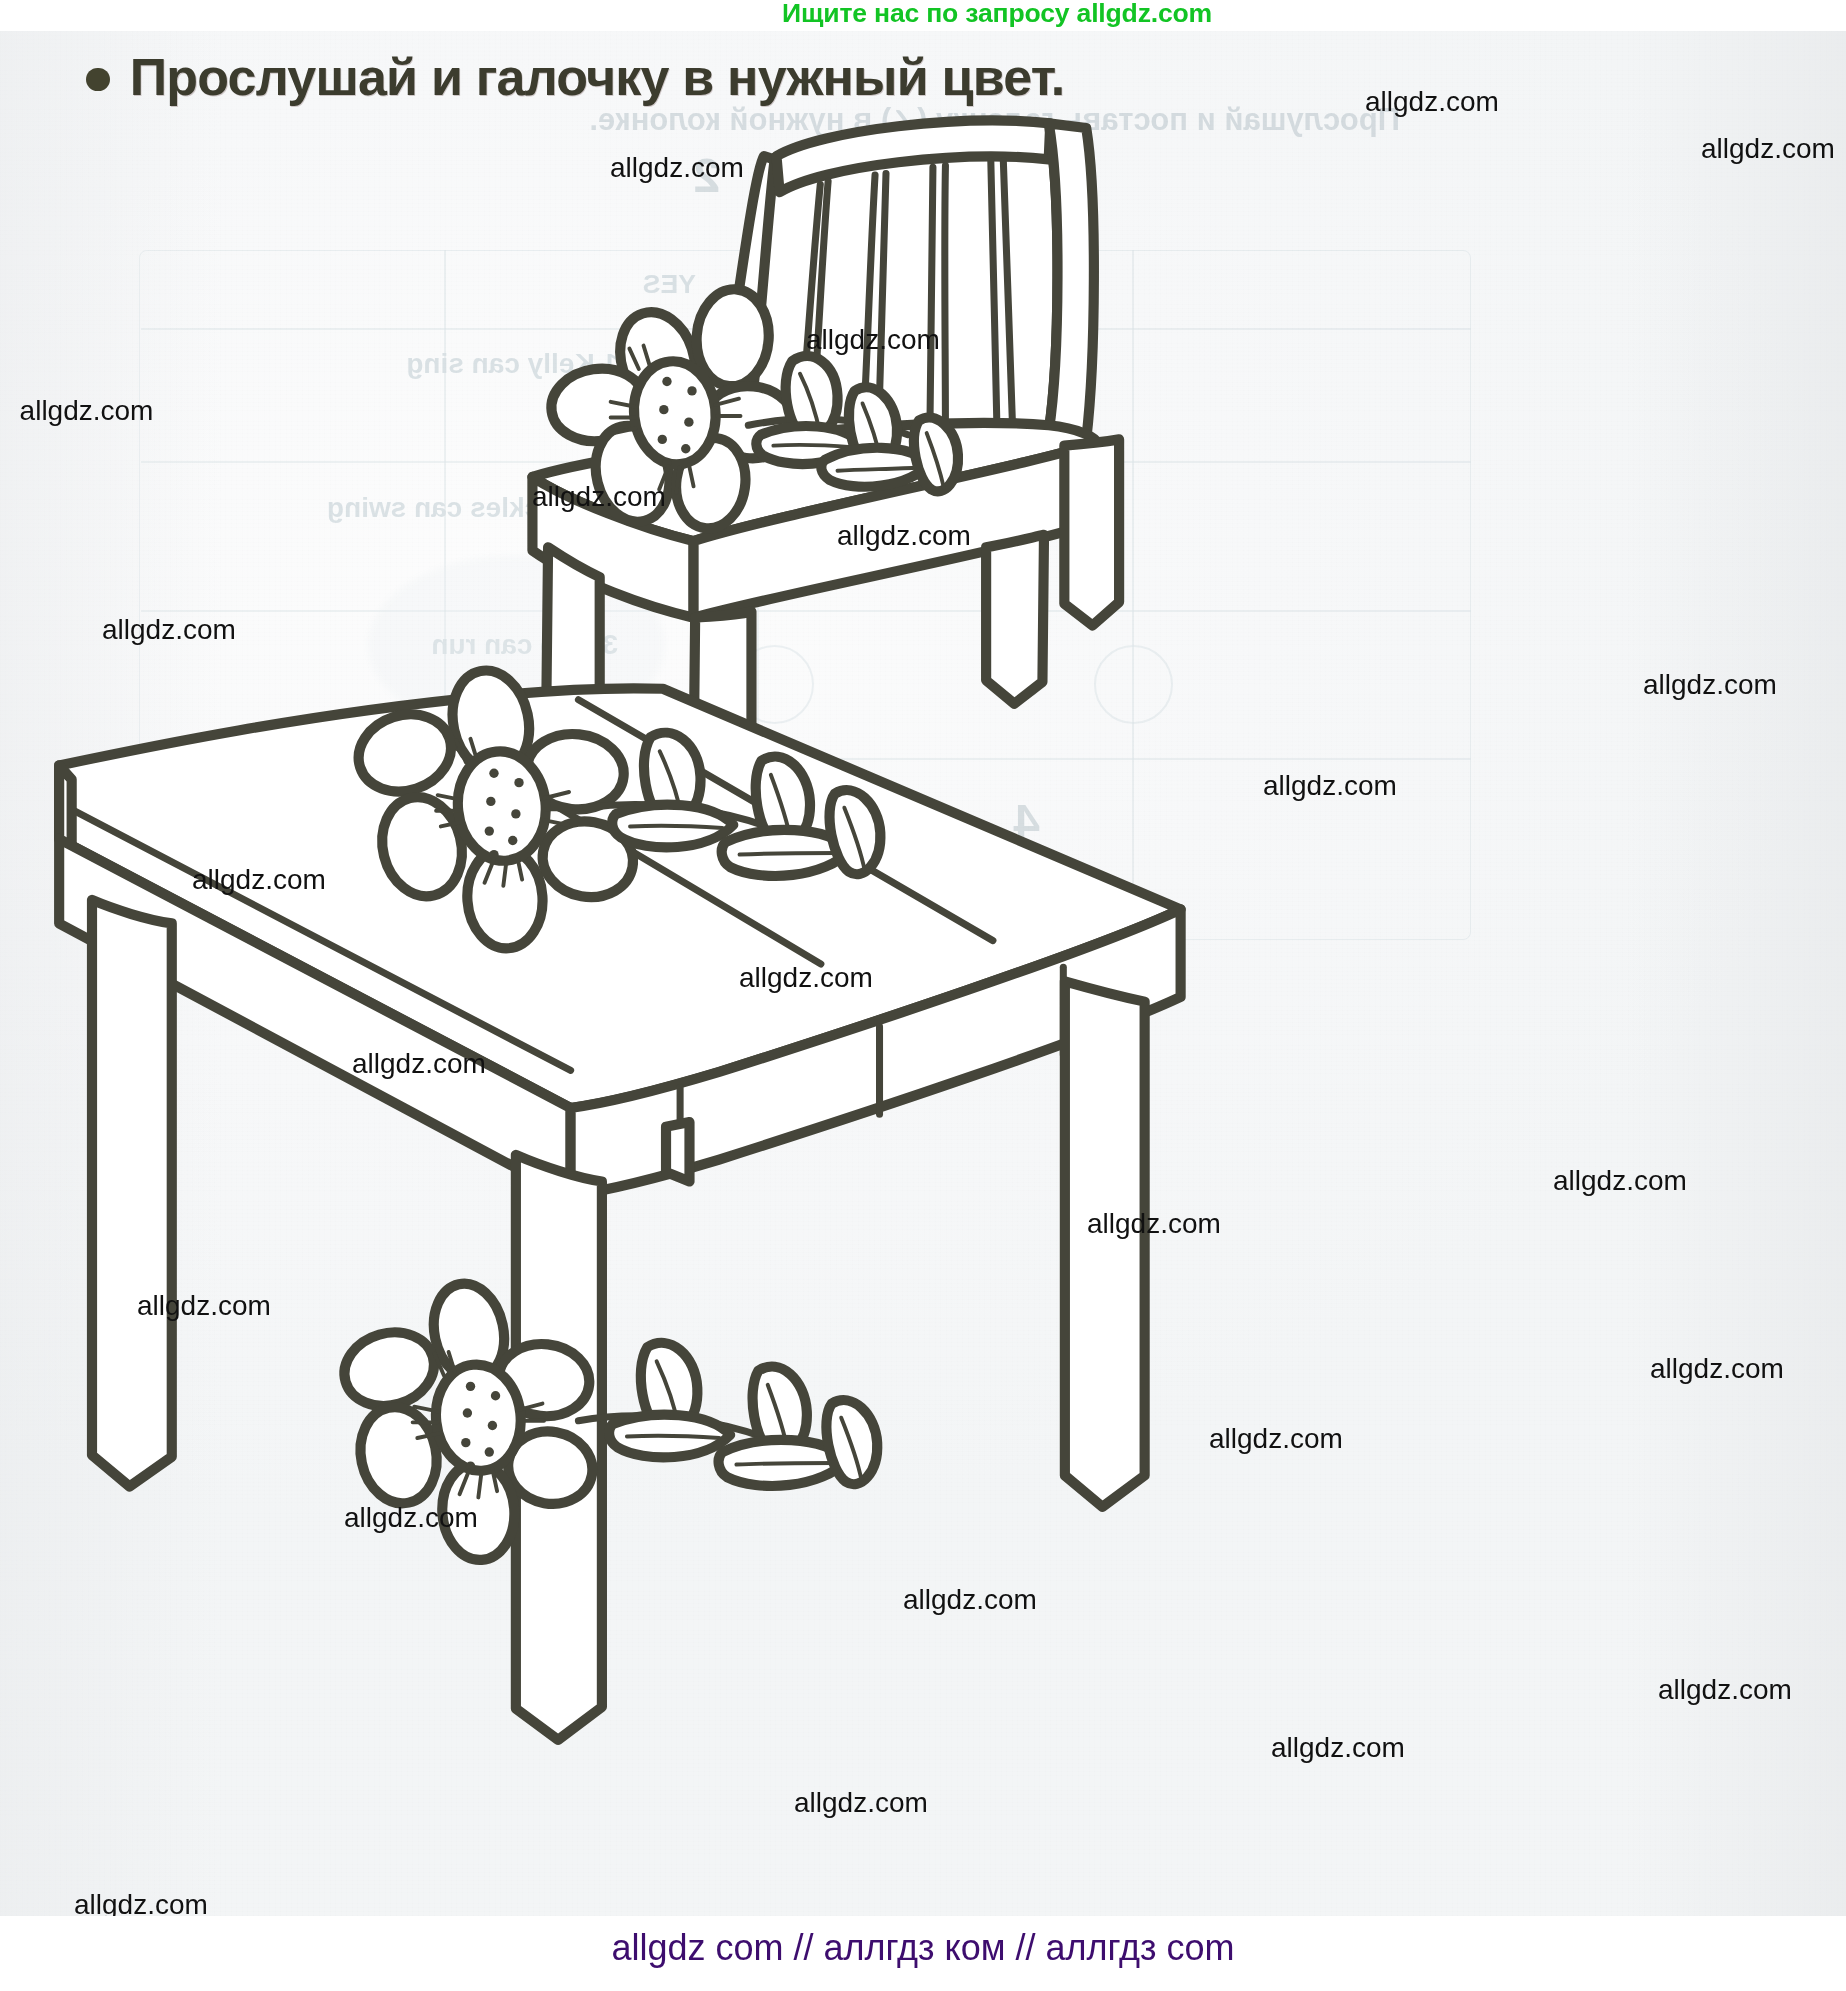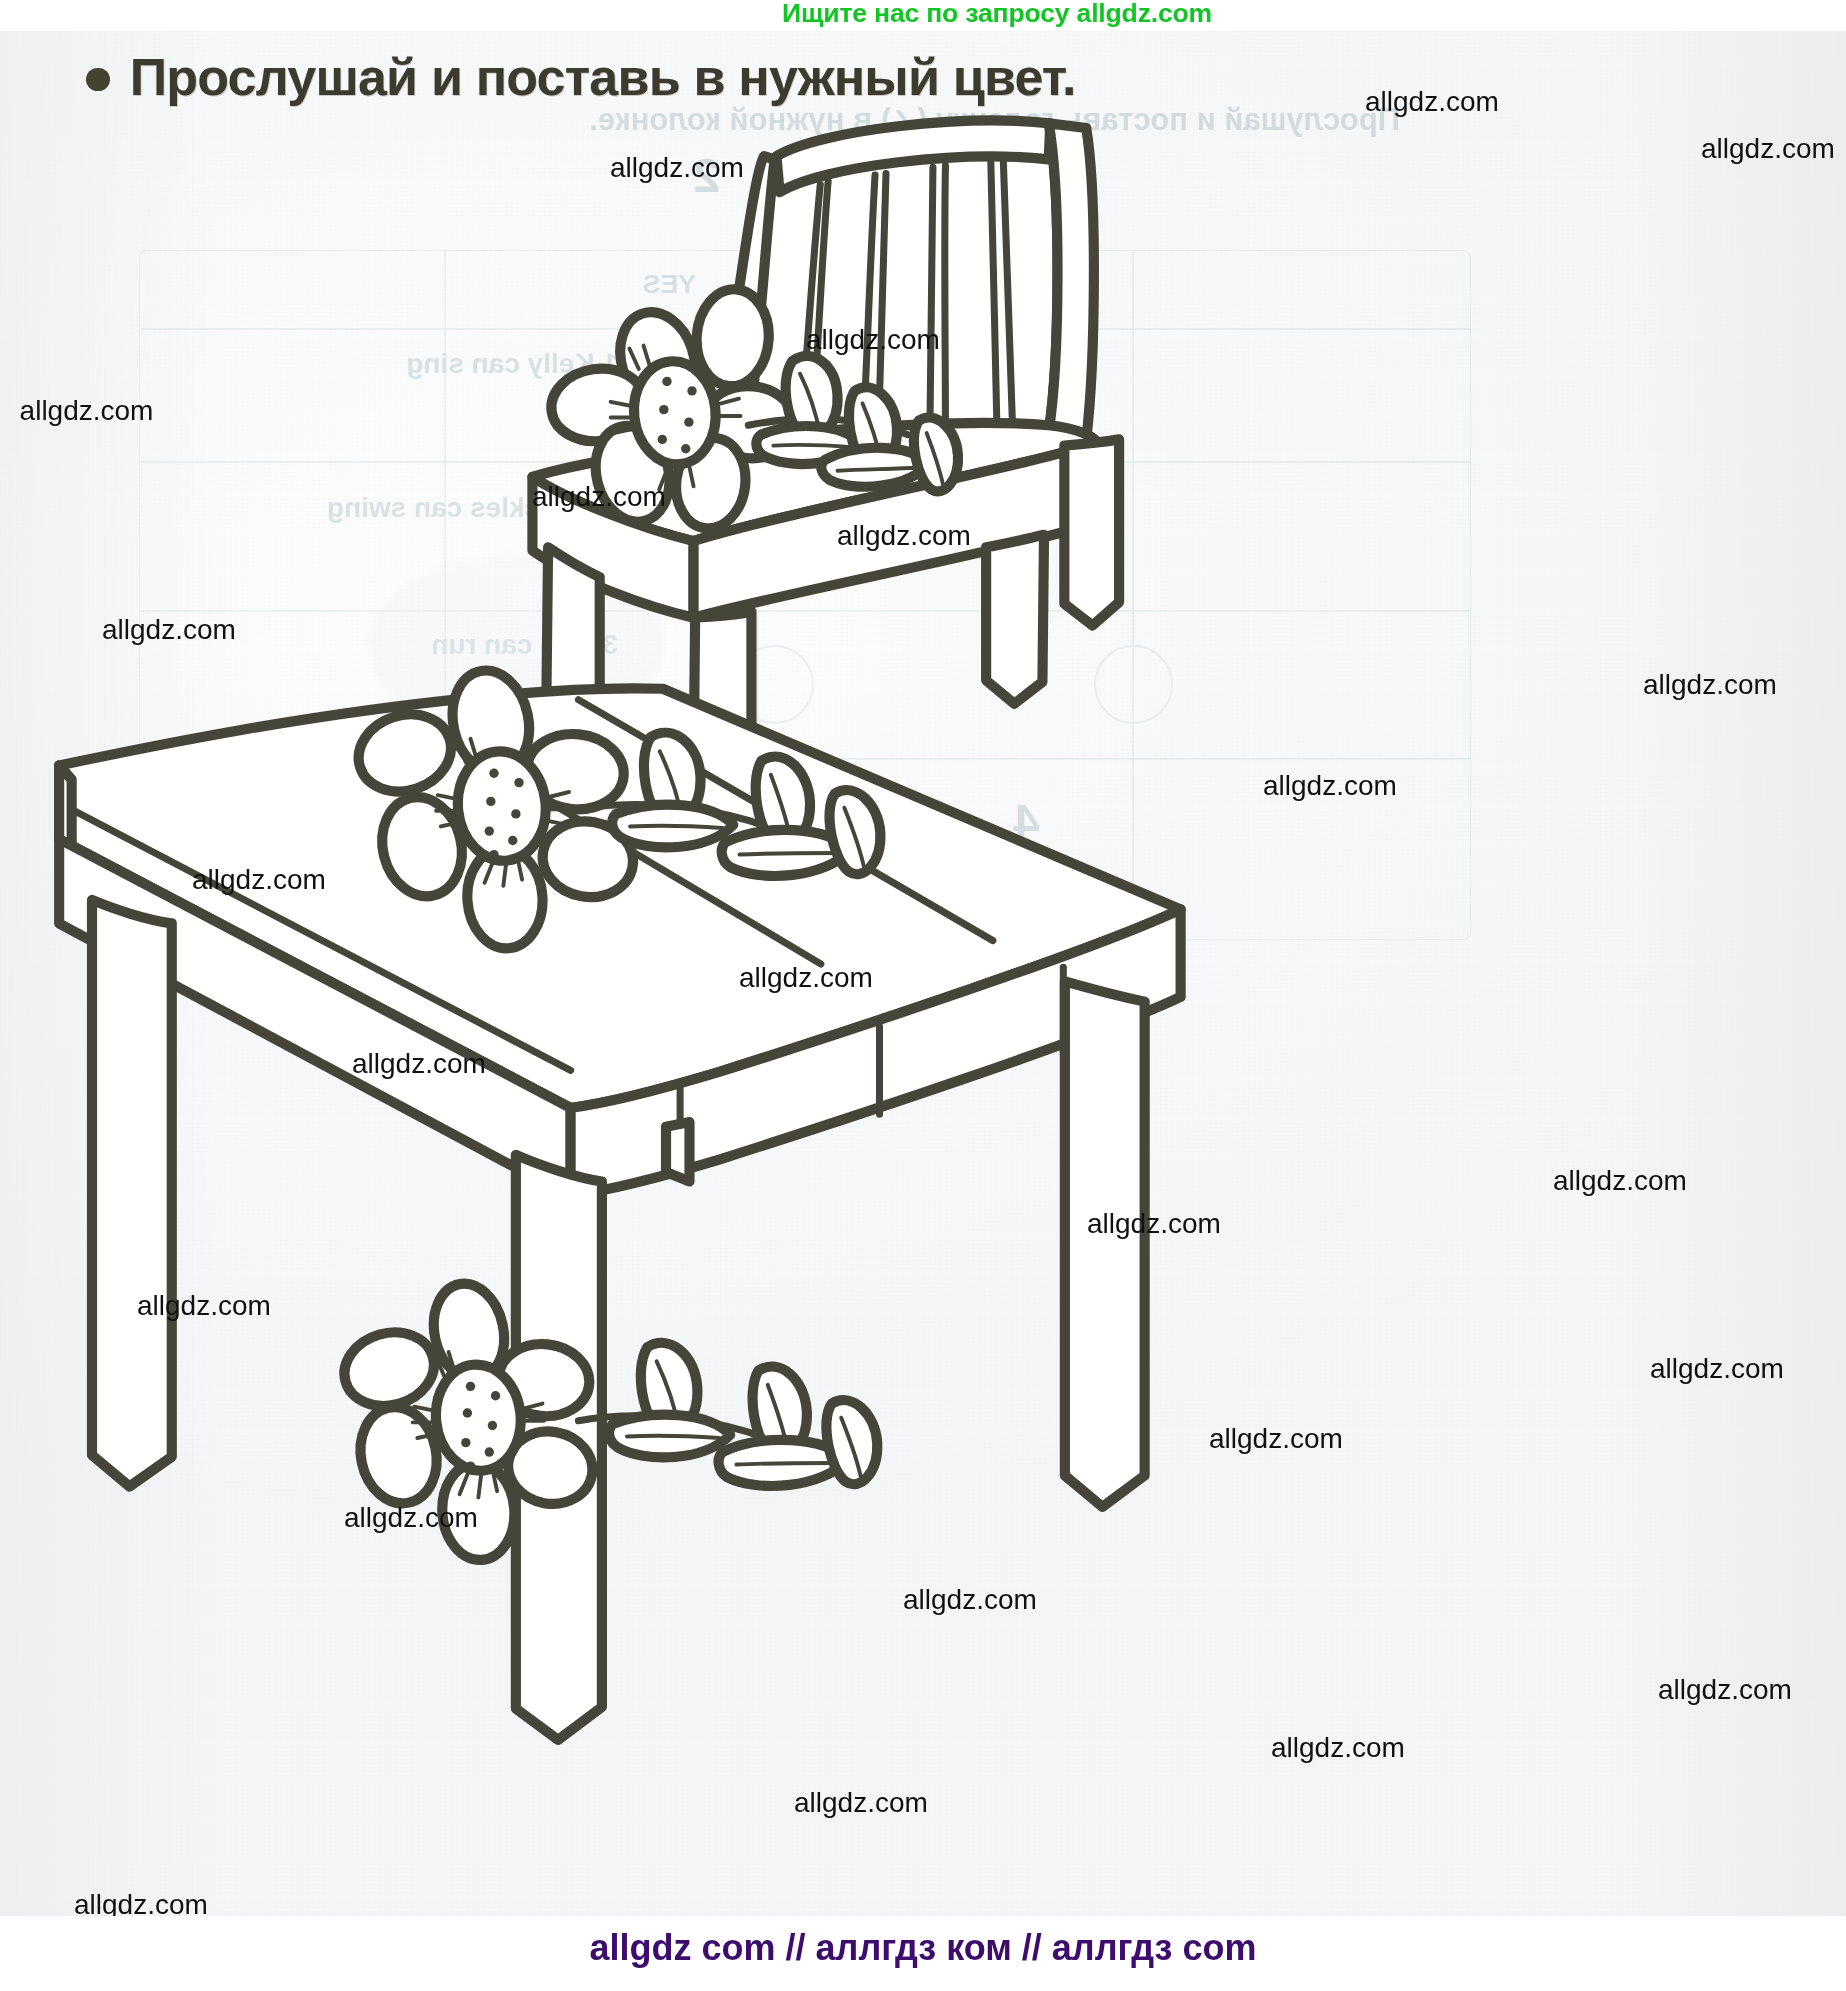--- a/index.html
+++ b/index.html
@@ -95,21 +95,21 @@
 
   
   .wm{
     position:absolute;color:#111111;font-size:28px;white-space:nowrap;
     font-family:"Liberation Sans", sans-serif;
     pointer-events:none;
   }
 
   
   #footer-band{
-    position:absolute;left:0;top:1916px;width:1846px;height:75px;background:#ffffff;font-weight:bold;
+    position:absolute;left:0;top:1916px;width:1846px;height:75px;background:#ffffff;
   }
   #footer-text{
     position:absolute;left:0;top:11px;width:1846px;text-align:center;
     font-size:36px;color:#3d0d6e;letter-spacing:0px;white-space:nowrap;
   }
 </style>
 </head>
 <body>
 
 <div id="promo-band">
@@ -149,21 +149,21 @@
 
     <div class="bleed-blob" style="left:454px;top:329px;width:329px;height:156px;"></div>
     <div class="bleed-blob" style="left:876px;top:485px;width:297px;height:180px;"></div>
   </div>
 
   <div id="paper-noise"></div>
   <div id="paper-vignette"></div>
 
   <div id="heading-row">
     <div id="bullet-dot"></div>
-    <div id="heading-text">Прослушай и поставь в нужный цвет.</div>
+    <div id="heading-text">Прослушай и галочку в нужный цвет.</div>
   </div>
 
   <svg class="art" style="left:501px;top:47px;" width="1377" height="704" viewBox="0 0 1760 900">
 
     <path class="ln" d="M368 110 C352 140 318 470 300 520 L262 520 C284 450 318 130 336 100 Z"></path>
 
     <path class="ln" d="M350 102 C410 68 590 48 700 60 C716 150 714 360 700 452
                         C600 444 430 470 306 516 C326 420 340 170 350 102 Z"></path>
 
     <path class="ln" d="M352 100 C410 66 592 46 702 58 L700 104 C590 92 412 112 356 146 Z"></path>

